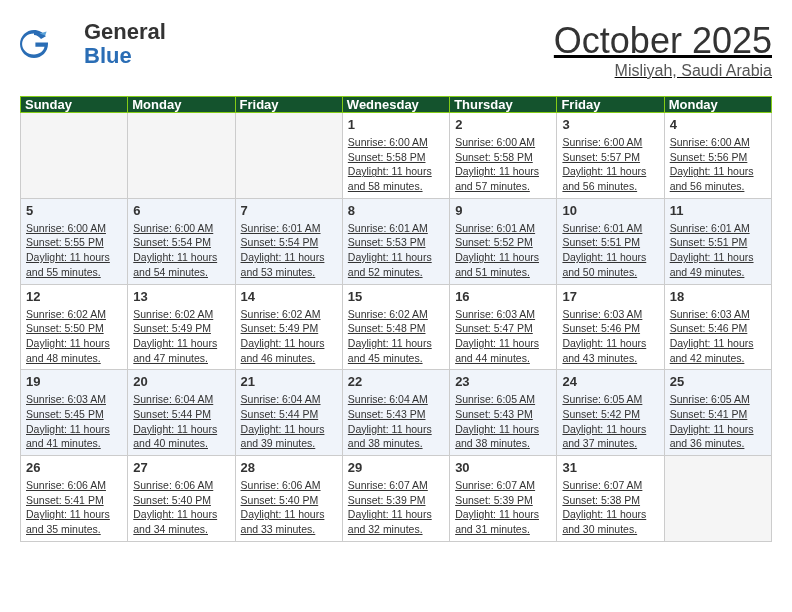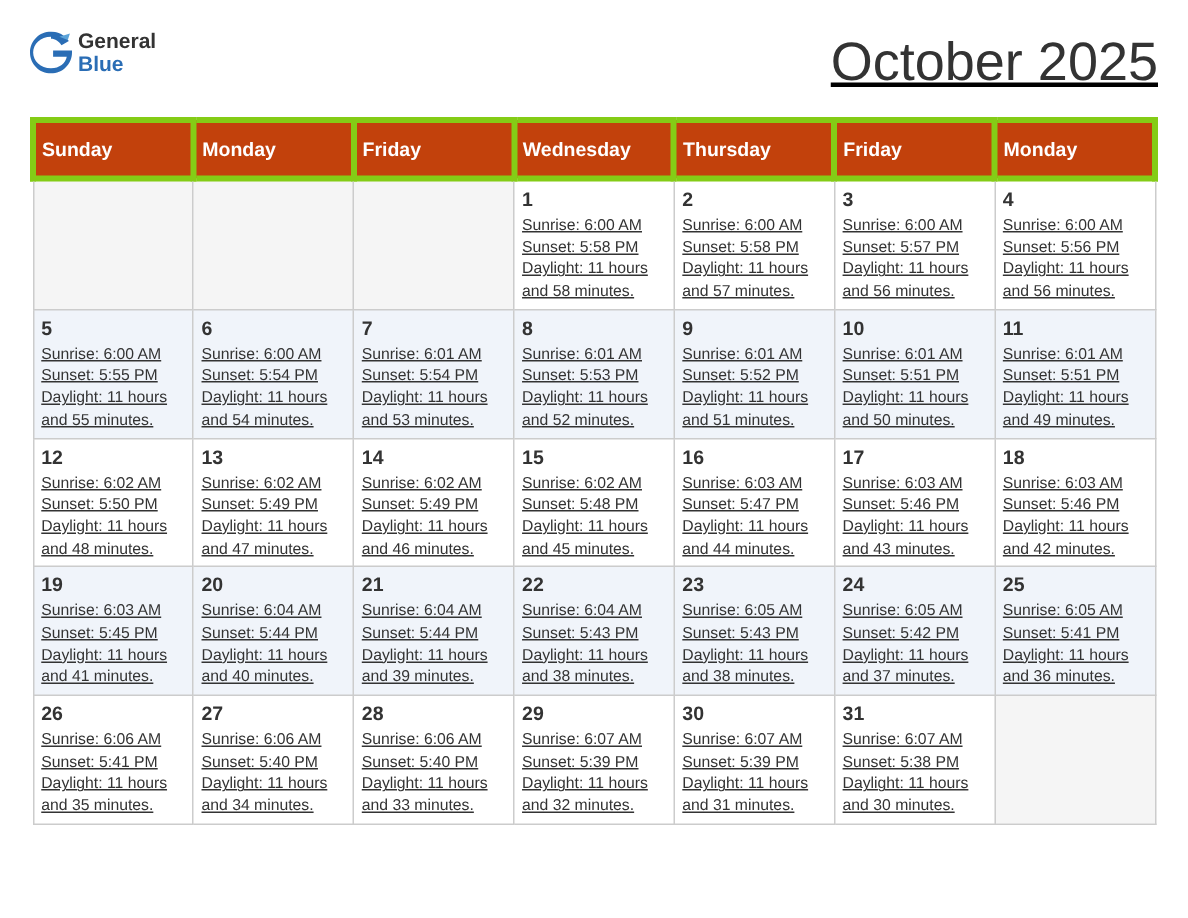--- a/index.html
+++ b/index.html
@@ -15,22 +15,23 @@
       justify-content: space-between;
       align-items: flex-start;
       margin-bottom: 16px;
     }
     .logo {
       display: flex;
       align-items: center;
       gap: 4px;
     }
     .logo-text {
-      font-size: 14px;
+      font-size: 22px;
       line-height: 1.1;
+      margin-left: 32px;
     }
     .logo-general { color: #333; font-weight: bold; }
     .logo-blue { color: #2a6db5; font-weight: bold; }
     .logo-icon {
       width: 28px;
       height: 28px;
     }
     .title-block {
       text-align: right;
       text-decoration: underline;
@@ -43,26 +44,26 @@
     .location-title {
       font-size: 16px;
       color: #555;
     }
     .calendar {
       width: 100%;
       border-collapse: collapse;
       font-size: 11px;
     }
     .calendar thead th {
-      background-color: #c2410c;
+      background-color: #14532d;
       color: #fff;
-      padding: 10px 4px;
+      padding: 0 4px;
       text-align: left;
       font-size: 13px;
-      border: 4px solid #84cc16;
+      border: 1px solid #84cc16;
     }
     .calendar tbody td {
       border: 1px solid #ccc;
       vertical-align: top;
       padding: 4px 5px;
       width: calc(100% / 7);
       min-height: 80px;
       height: 80px;
     }
     .cell-number {
@@ -101,20 +102,21 @@
       <path d="M20 5 C10 5 3 12 3 20 C3 28 10 35 20 35 C28 35 34 30 35 24 L22 24 L22 18 L40 18 L40 20 C40 31 31 40 20 40 C9 40 0 31 0 20 C0 9 9 0 20 0 C27 0 33 3.5 37 9 L30 13 C27.5 9.5 24 7 20 7 Z" fill="#2a6db5"></path>
       <path d="M36 8 L28 5 L38 2 Z" fill="#5ba3d9"></path>
     </svg>
     <div class="logo-text">
       <span class="logo-general">General</span><br>
       <span class="logo-blue">Blue</span>
     </div>
   </div>
   <div class="title-block">
     <div class="month-title">October 2025</div>
+    <div class="location-title">Misliyah, Saudi Arabia</div>
   </div>
 </div>
 
 <table class="calendar">
   <thead>
     <tr>
     <th>Sunday</th>
         <th>Monday</th>
         <th>Friday</th>
         <th>Wednesday</th>

